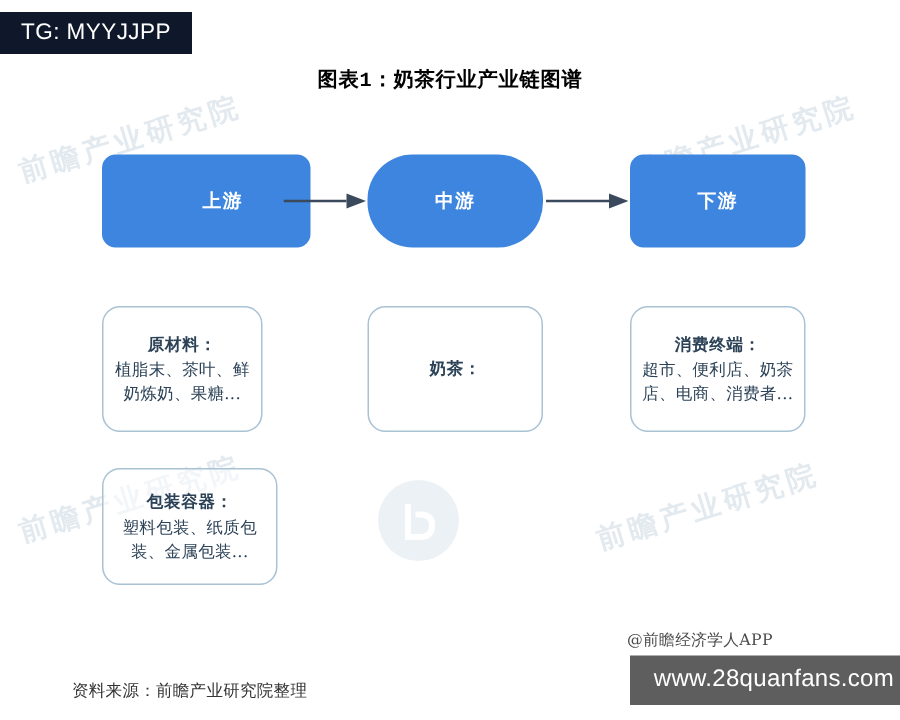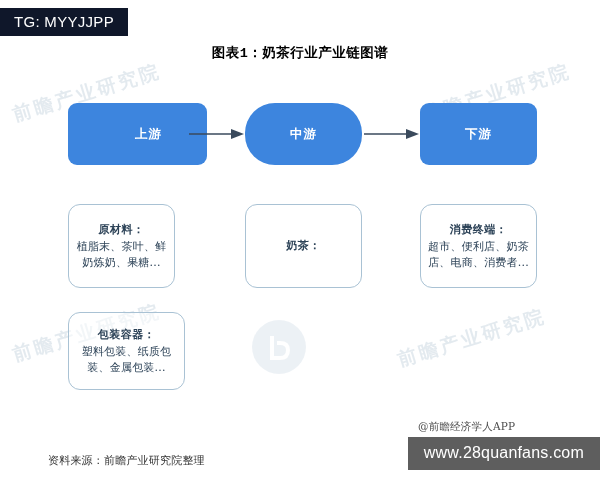--- a/index.html
+++ b/index.html
@@ -31,21 +31,21 @@
 
   
   #site-badge {
     position: absolute;
     right: 0px;
     bottom: 10px;
     background: #5e5e5e;
     color: #ffffff;
     font-size: 16px;
     letter-spacing: 0.2px;
-    padding: 8px 16px 9px 16px;
+    padding: 8px 4px 9px 16px;
     line-height: 1;
     white-space: nowrap;
   }
 
   
   #chart-title {
     position: absolute;
     left: 0;
     right: 0;
     top: 44px;

